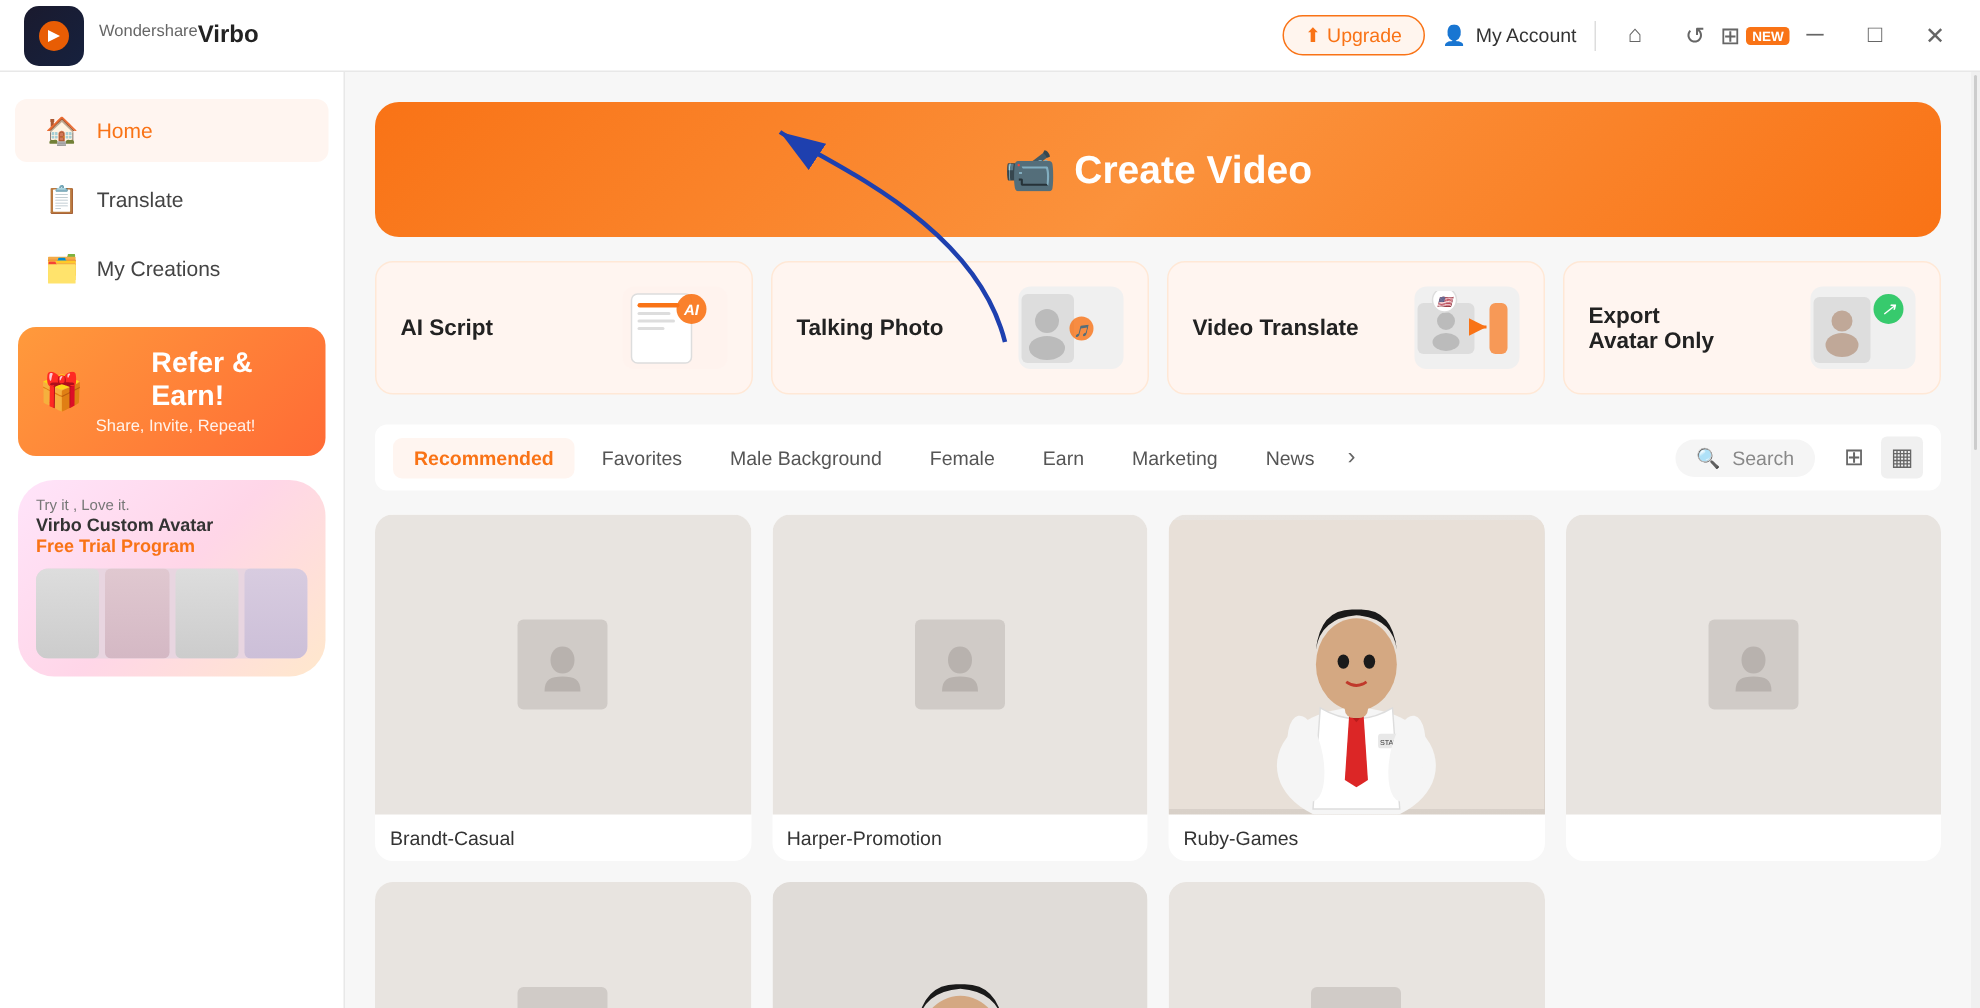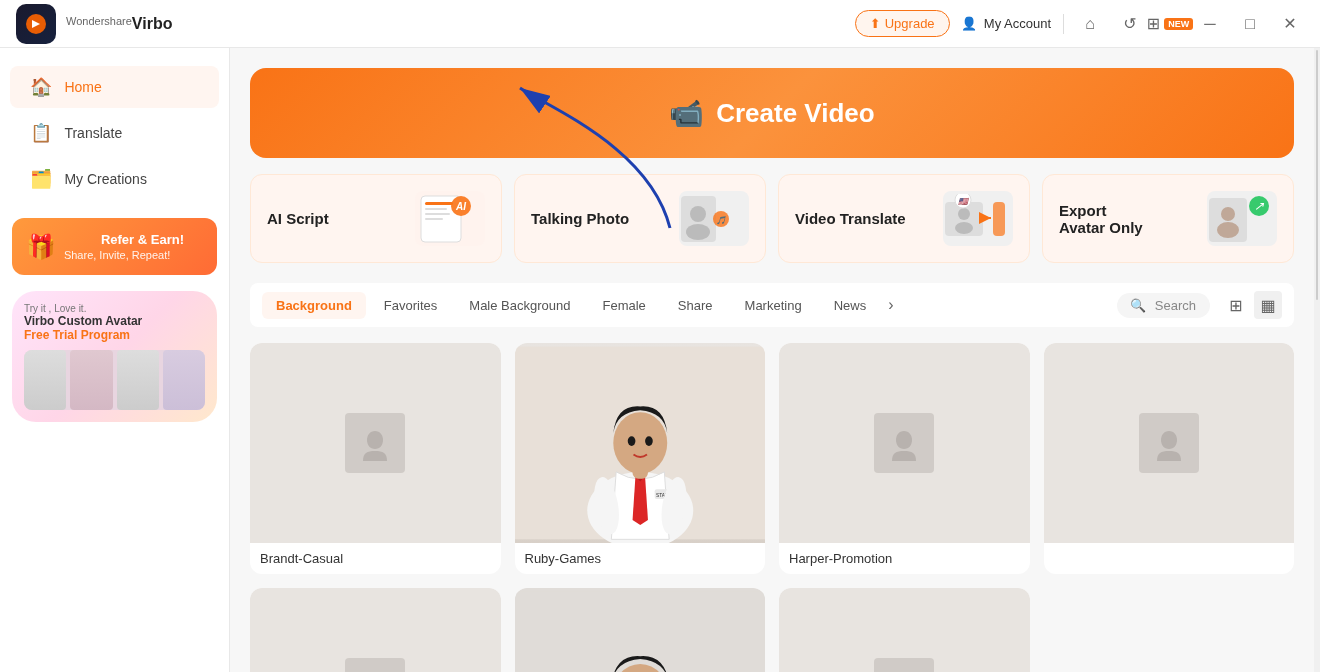--- a/index.html
+++ b/index.html
@@ -408,21 +408,21 @@
     <div class="sidebar-item">
       <span class="icon">🗂️</span>
       <span>My Creations</span>
     </div>
 
     <div style="margin: 16px 12px;">
       <div class="sidebar-promo-1" style="background: linear-gradient(135deg, #ff9a3c, #ff6b35); border-radius: 12px; padding: 14px; color: #fff;">
         <div style="display:flex; align-items:center; gap:8px;">
           <span style="font-size:24px;">🎁</span>
           <div>
-            <div class="promo-title" style="font-size:13px;font-weight:700;padding-left:37px;">Refer &amp; Earn!</div>
+            <div class="promo-title" style="font-size:19px;font-weight:700;padding-left:37px;">Refer &amp; Earn!</div>
             <div class="promo-sub" style="font-size:11px;opacity:0.9;">Share, Invite, Repeat!</div>
           </div>
         </div>
       </div>
     </div>
 
     <div style="margin: 0 12px;">
       <div style="background: linear-gradient(135deg, #ffe4fa, #ffd6e8, #ffe8cc); border-radius: 24px; padding: 12px;">
         <div class="promo2-title-small" style="font-size:10px;color:#777;">Try it , Love it.</div>
         <div class="promo2-title" style="font-size:12px;font-weight:700;color:#333;">Virbo Custom Avatar</div>
@@ -518,25 +518,25 @@
               <circle cx="21" cy="20" r="7" fill="#c0a898"></circle>
               <ellipse cx="21" cy="36" rx="11" ry="8" fill="#c0a898"></ellipse>
               <circle cx="52" cy="12" r="10" fill="#22c55e" opacity="0.9"></circle>
               <text x="52" y="16" text-anchor="middle" fill="#fff" font-size="12">↗</text>
             </svg>
           </div>
         </div>
       </div>
 
       <div class="tabs-bar">
-        <div class="tab active">Background</div>
+        <div class="tab active">Recommended</div>
         <div class="tab">Favorites</div>
         <div class="tab">Male Background</div>
         <div class="tab">Female</div>
-        <div class="tab">Share</div>
+        <div class="tab">Earn</div>
         <div class="tab">Marketing</div>
         <div class="tab">News</div>
         <span class="tabs-more">›</span>
         <div class="tabs-search">
           <span>🔍</span>
           <span>Search</span>
         </div>
         <div class="tabs-view-icons">
           <div class="view-icon">⊞</div>
           <div class="view-icon active">▦</div>
@@ -555,20 +555,35 @@
                 </svg>
             </div>
           </div>
           <div class="avatar-info">
             <div class="avatar-name">Brandt-Casual</div>
           </div>
         </div>
 
 
         <div class="avatar-card">
+          <div class="avatar-img placeholder">
+            <div class="avatar-placeholder-icon">
+              <svg width="40" height="40" viewBox="0 0 40 40">
+                  <rect width="40" height="40" rx="4" fill="#d0cbc7"></rect>
+                  <path d="M20 8 C15 8 12 12 12 17 C12 22 15 26 20 26 C25 26 28 22 28 17 C28 12 25 8 20 8Z" fill="#b8b2ae"></path>
+                  <path d="M8 38 C8 30 12 28 20 28 C28 28 32 30 32 38Z" fill="#b8b2ae"></path>
+                </svg>
+            </div>
+          </div>
+          <div class="avatar-info">
+            <div class="avatar-name">Harper-Promotion</div>
+          </div>
+        </div>
+
+        <div class="avatar-card">
           <div class="avatar-img" style="background:linear-gradient(180deg,#e8e4e0,#d8d0c8);position:relative;overflow:hidden;">
 
             <svg width="100%" height="200" viewBox="0 0 260 200" preserveAspectRatio="xMidYMid meet">
 
               <rect width="260" height="200" fill="#e8e0d8"></rect>
 
               <ellipse cx="130" cy="170" rx="55" ry="40" fill="#f5f5f5"></ellipse>
 
               <path d="M105 130 Q130 145 155 130 L160 200 L100 200Z" fill="#fff" stroke="#ddd" stroke-width="1"></path>
 
@@ -601,52 +616,37 @@
         <div class="avatar-card">
           <div class="avatar-img placeholder">
             <div class="avatar-placeholder-icon">
               <svg width="40" height="40" viewBox="0 0 40 40">
                   <rect width="40" height="40" rx="4" fill="#d0cbc7"></rect>
                   <path d="M20 8 C15 8 12 12 12 17 C12 22 15 26 20 26 C25 26 28 22 28 17 C28 12 25 8 20 8Z" fill="#b8b2ae"></path>
                   <path d="M8 38 C8 30 12 28 20 28 C28 28 32 30 32 38Z" fill="#b8b2ae"></path>
                 </svg>
             </div>
           </div>
-          <div class="avatar-info">
-            <div class="avatar-name">Harper-Promotion</div>
-          </div>
+
         </div>
 
         <div class="avatar-card">
           <div class="avatar-img placeholder">
             <div class="avatar-placeholder-icon">
               <svg width="40" height="40" viewBox="0 0 40 40">
                   <rect width="40" height="40" rx="4" fill="#d0cbc7"></rect>
                   <path d="M20 8 C15 8 12 12 12 17 C12 22 15 26 20 26 C25 26 28 22 28 17 C28 12 25 8 20 8Z" fill="#b8b2ae"></path>
                   <path d="M8 38 C8 30 12 28 20 28 C28 28 32 30 32 38Z" fill="#b8b2ae"></path>
                 </svg>
             </div>
           </div>
 
         </div>
 
         <div class="avatar-card">
-          <div class="avatar-img placeholder">
-            <div class="avatar-placeholder-icon">
-              <svg width="40" height="40" viewBox="0 0 40 40">
-                  <rect width="40" height="40" rx="4" fill="#d0cbc7"></rect>
-                  <path d="M20 8 C15 8 12 12 12 17 C12 22 15 26 20 26 C25 26 28 22 28 17 C28 12 25 8 20 8Z" fill="#b8b2ae"></path>
-                  <path d="M8 38 C8 30 12 28 20 28 C28 28 32 30 32 38Z" fill="#b8b2ae"></path>
-                </svg>
-            </div>
-          </div>
-
-        </div>
-
-        <div class="avatar-card">
           <div class="avatar-img" style="background:#e0dcd8;overflow:hidden;">
             <svg width="100%" height="200" viewBox="0 0 260 200" preserveAspectRatio="xMidYMid meet">
               <rect width="260" height="200" fill="#e0dcd8"></rect>
               <ellipse cx="130" cy="110" rx="30" ry="35" fill="#d4a882"></ellipse>
               <path d="M100 95 Q105 65 130 67 Q155 65 160 95 Q156 72 130 70 Q104 72 100 95Z" fill="#1a1a1a"></path>
               <ellipse cx="119" cy="108" rx="4" ry="5" fill="#1a1a1a"></ellipse>
               <ellipse cx="141" cy="108" rx="4" ry="5" fill="#1a1a1a"></ellipse>
             </svg>
           </div>
 

